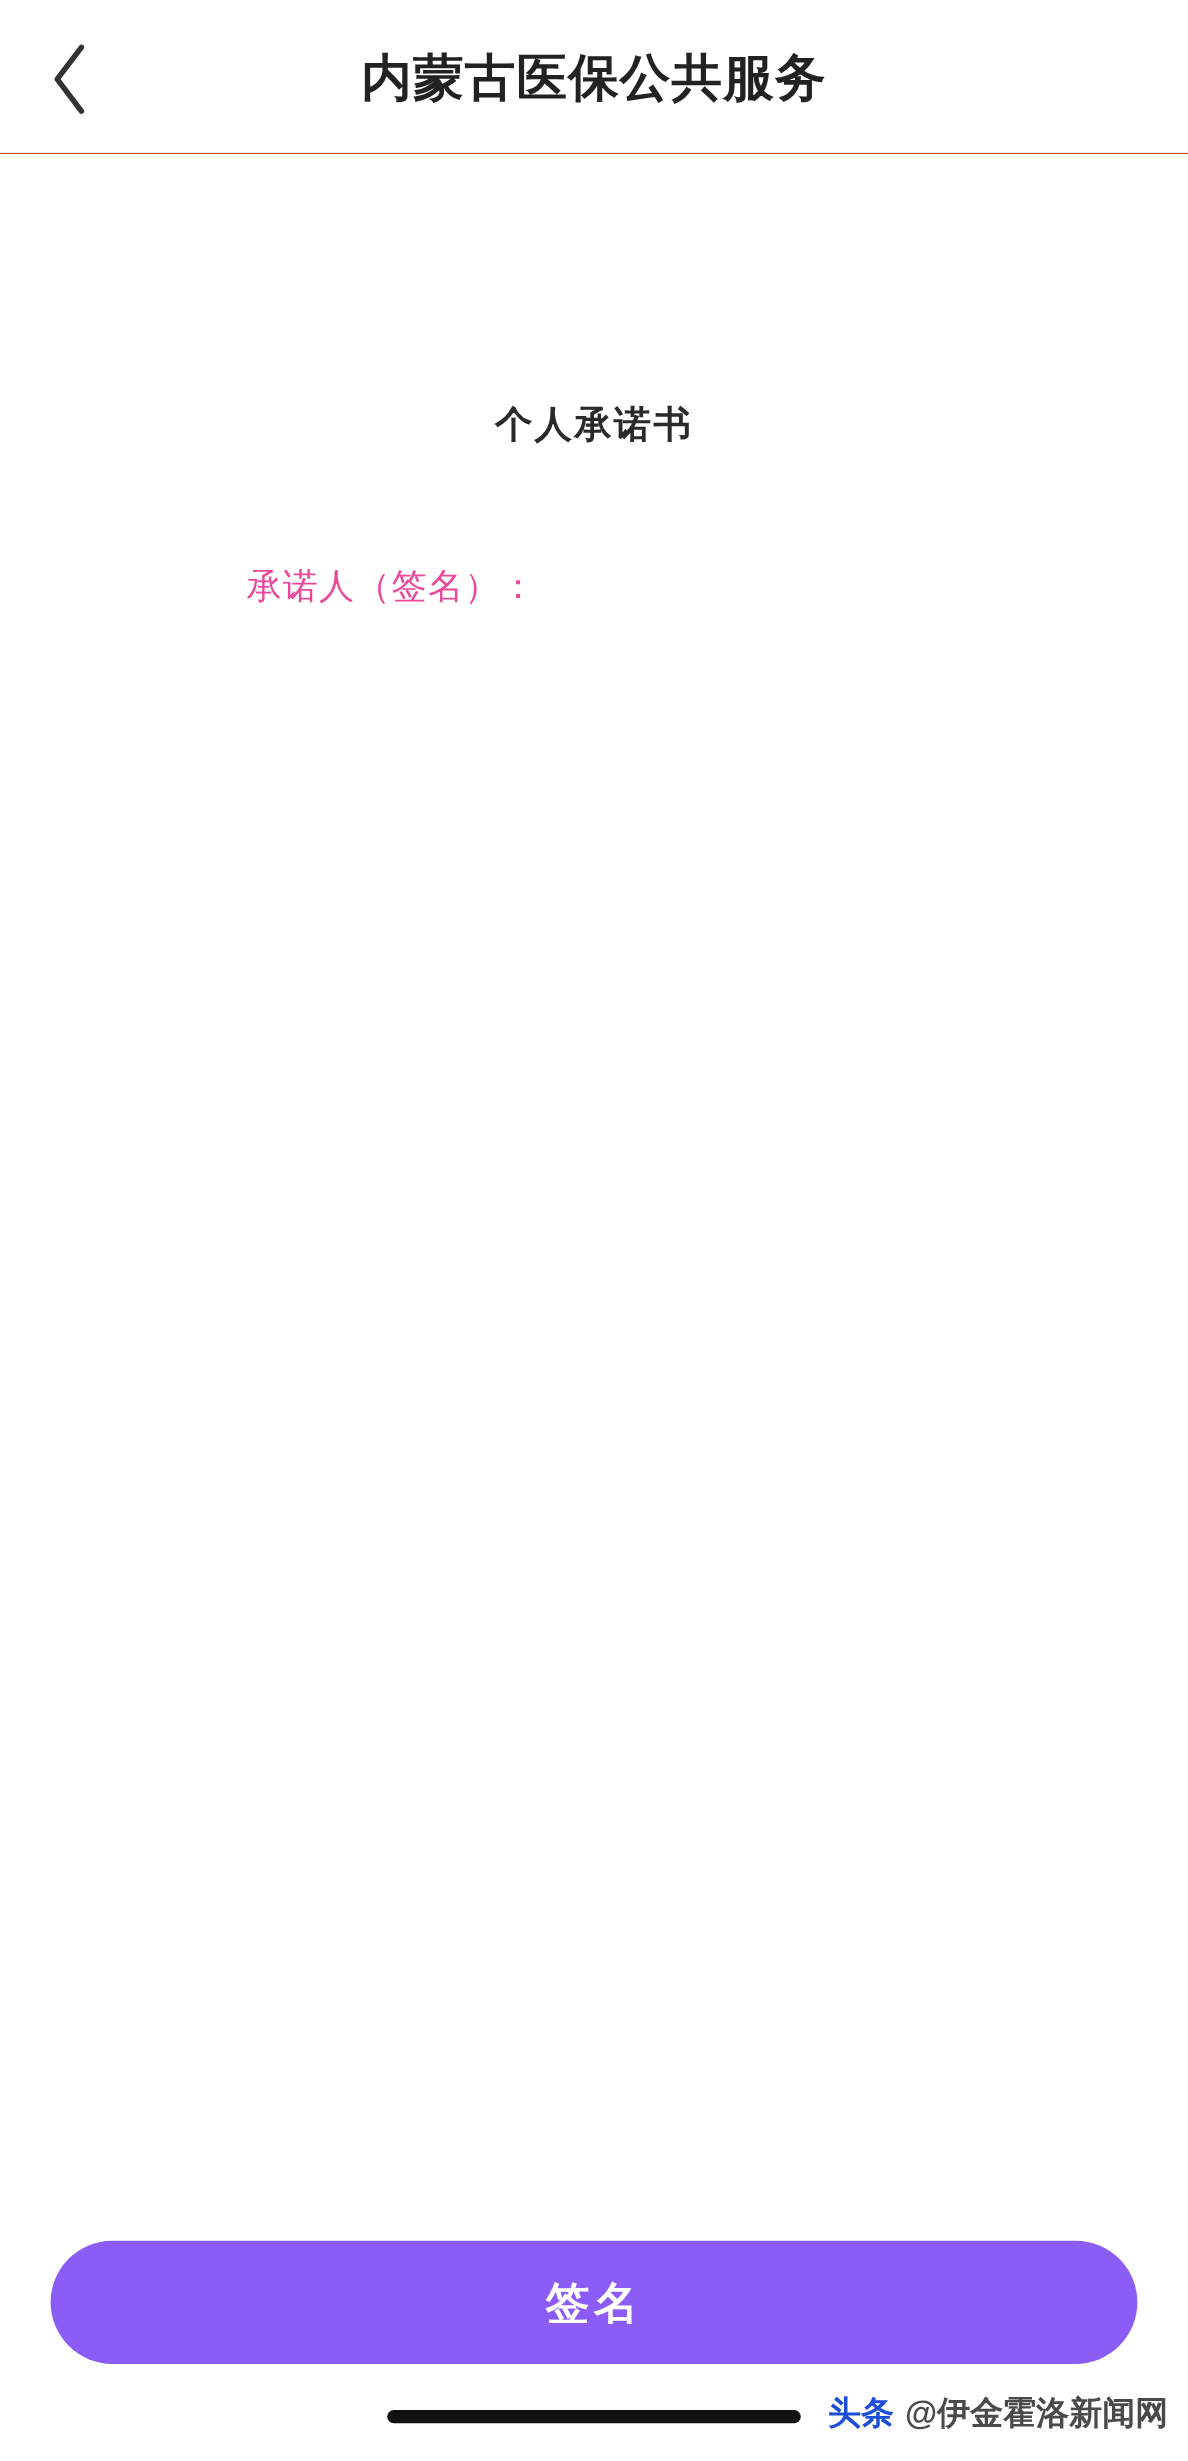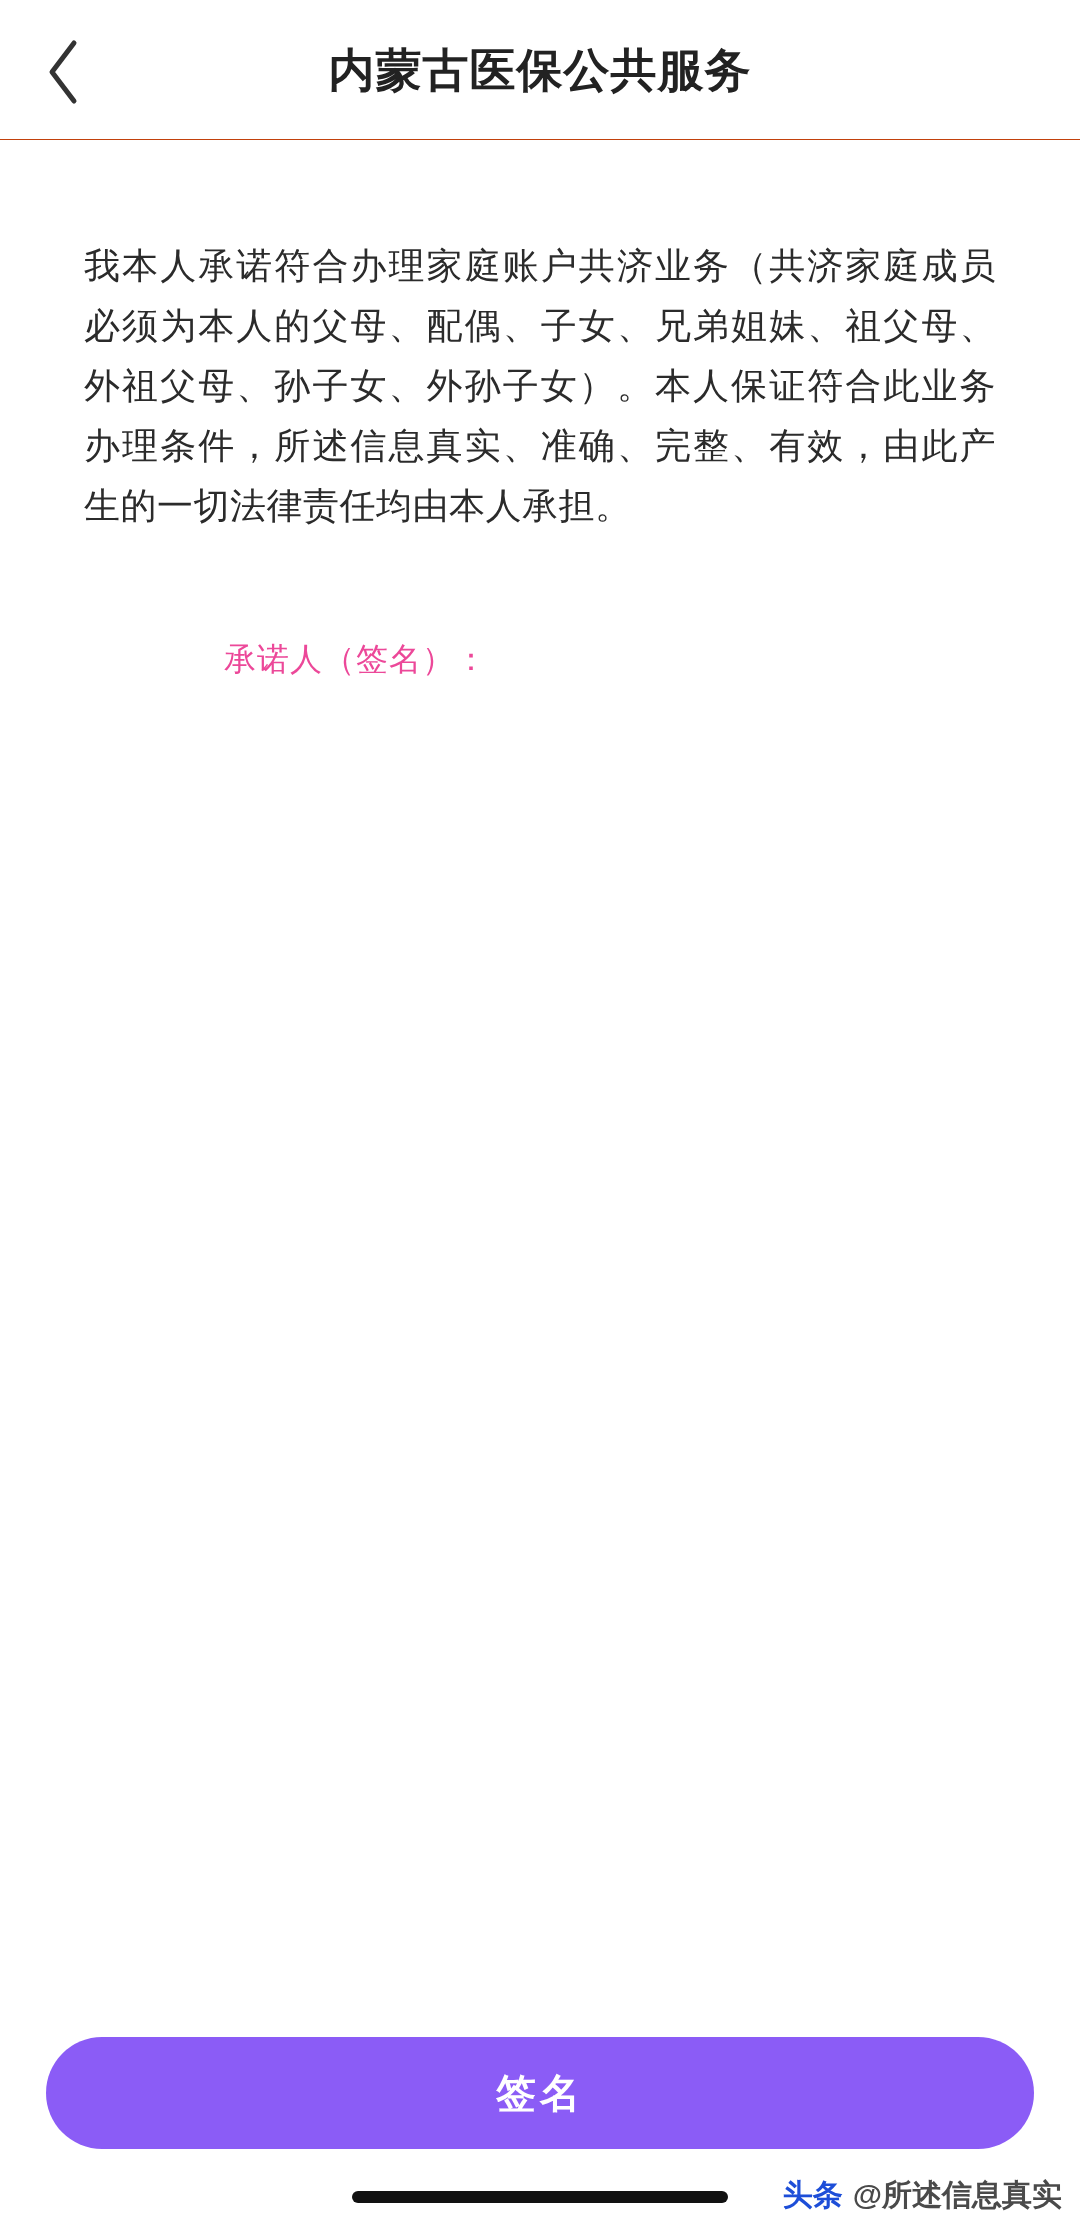--- a/index.html
+++ b/index.html
@@ -143,26 +143,26 @@
     <span>
       <svg width="44" height="70" viewBox="0 0 44 70" aria-hidden="true">
         <path d="M32 6 L10 35 L32 64" fill="none" stroke="#333333" stroke-width="5" stroke-linecap="round" stroke-linejoin="round"></path>
       </svg>
     </span>
   </div>
   <div class="nav-title">内蒙古医保公共服务</div>
 </div>
 
 <div class="doc">
-  <div class="doc-paragraph">我本人承诺符合办理家庭账户共济业务（共济家庭成员必须为本人的父母、配偶、子女、兄弟姐妹、祖父母、外祖父母、孙子女、外孙子女）。本人保证符合此业务办理条件，所述信息真实、准确、完整、有效，由此产生的一切法律责任均由本人承担。</div>
+  <div class="doc-title">个人承诺书</div>
   <div class="doc-signature">承诺人（签名）：</div>
 </div>
 
 <div class="footer">
   <button class="sign-button">签名</button>
 </div>
 
 <div class="home-indicator"></div>
 
 <div class="watermark">
   <span class="wm-brand">头条</span>
-  <span class="wm-text">@所述信息真实</span>
+  <span class="wm-text">@伊金霍洛新闻网</span>
 </div>
 
 </body></html>

